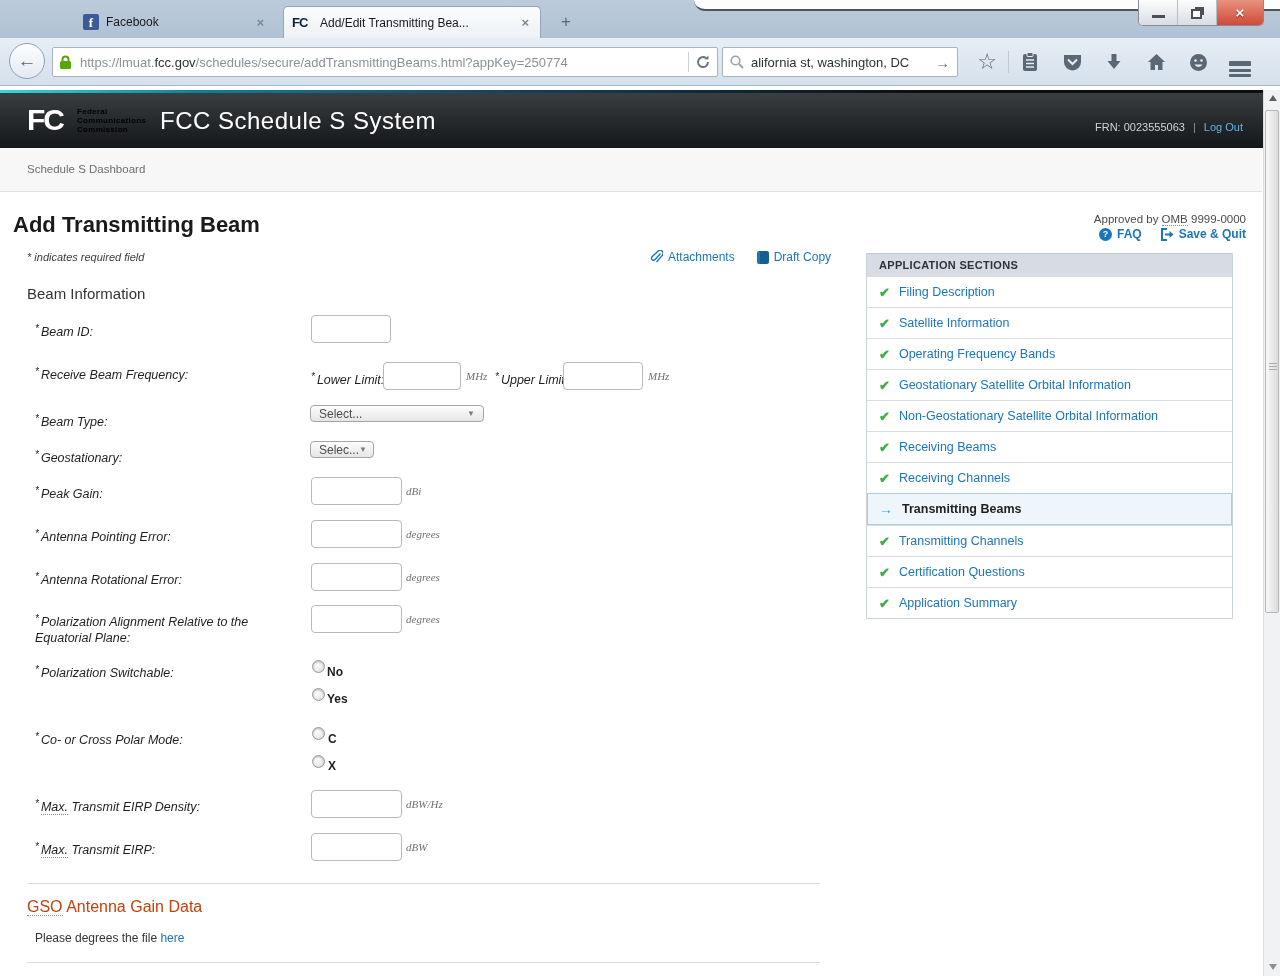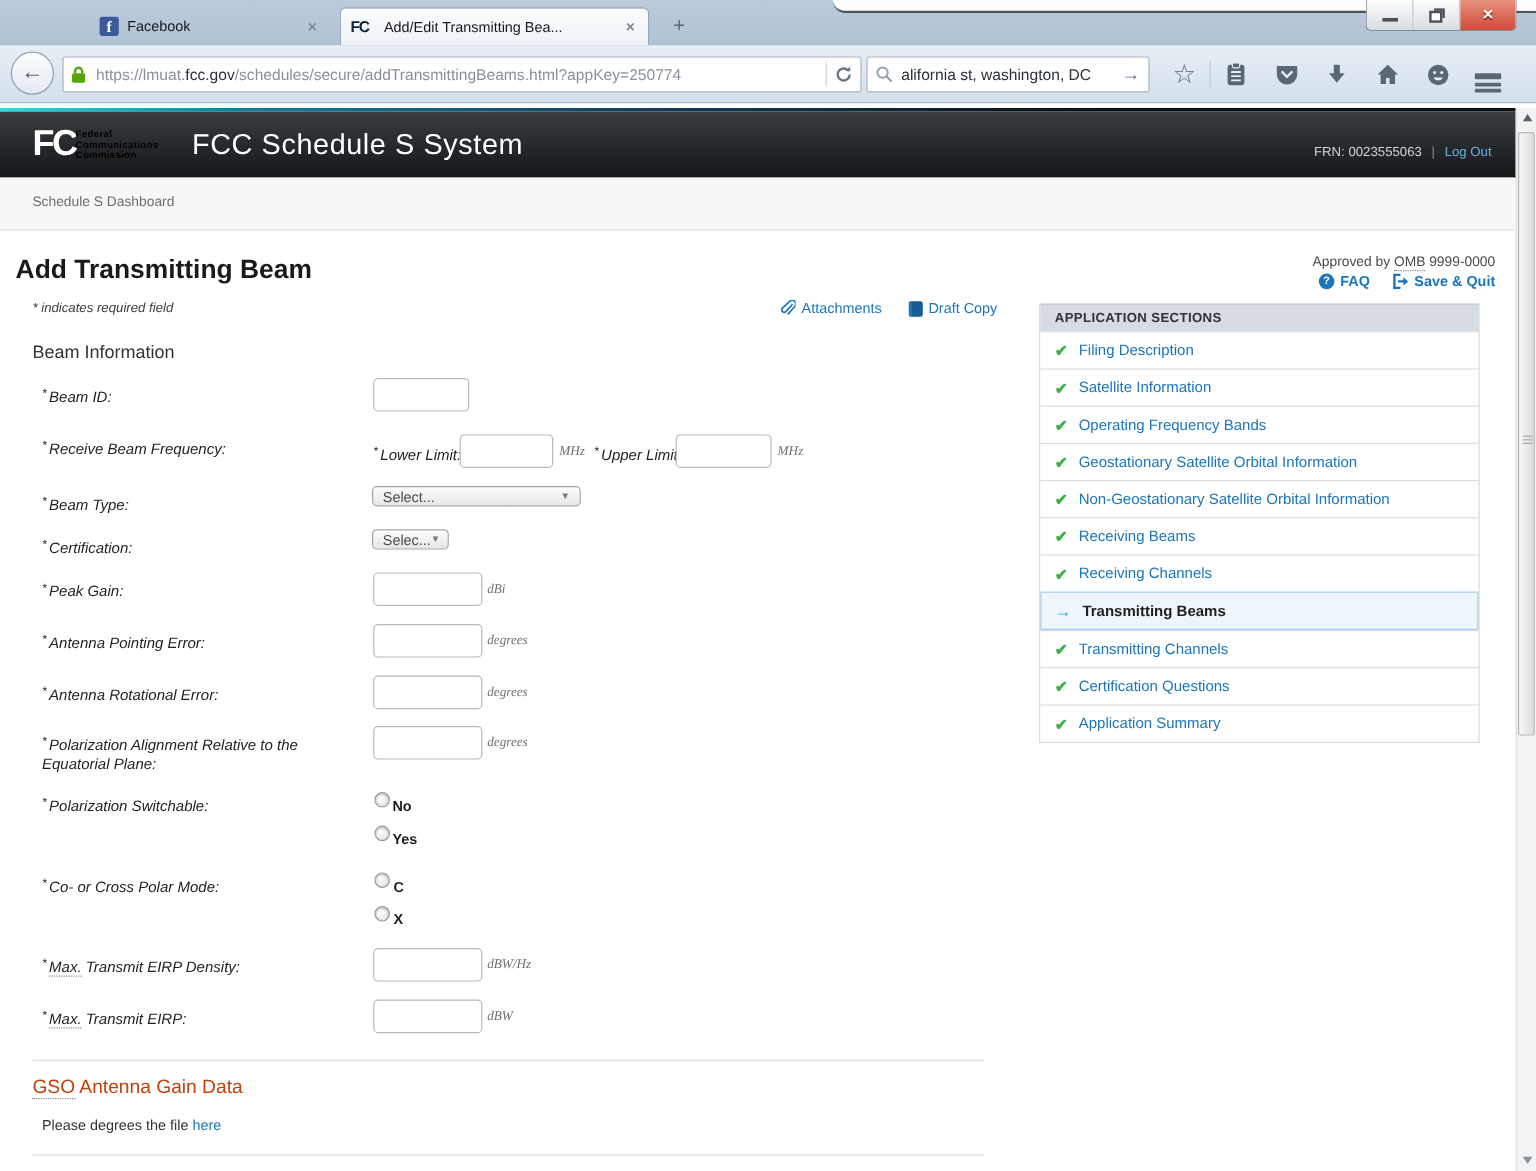--- a/index.html
+++ b/index.html
@@ -36,21 +36,21 @@
   .tb-icon { width:42px; text-align:center; color:#5a6775; display:flex; justify-content:center; align-items:center; }
   .tb-sep { width:1px; height:22px; background:#bdc9d6; }
   .star-glyph { font-size:22px; line-height:22px; color:#5a6775; }
   .burger div { width:22px; height:3px; background:#5a6775; margin:2.5px 0; border-radius:1px; }
 
   
   .cyan-strip { left:0; top:90px; width:1280px; height:3px; background:linear-gradient(to right,#35d6e2 0%,#12809f 15%,#14425c 40%,#0a0f14 72%,#0a0f14 100%); }
   .site-header { left:0; top:93px; width:1280px; height:55px; background:linear-gradient(#3a3e41,#141618); color:#fff; }
   .fcc-logo { left:27px; top:103px; display:flex; align-items:center; }
   .fcc-mark { font-size:30px; font-weight:bold; letter-spacing:-2px; color:#fff; }
-  .fcc-logo-lines { font-size:8px; font-weight:bold; line-height:9px; letter-spacing:.3px; }
+  .fcc-logo-lines { margin-left:14px; font-size:8px; font-weight:bold; line-height:9px; letter-spacing:.3px; }
   .site-title { left:160px; top:107px; font-size:24px; color:#fff; letter-spacing:.5px; }
   .frn-area { right:37px; top:121px; font-size:11px; color:#cfd3d7; }
   .frn-area .logout { color:#68b1e2; }
   .frn-sep { color:#8a9096; margin:0 5px; }
 
   .breadcrumb-bar { left:0; top:148px; width:1262px; height:44px; background:#f7f7f7; border-bottom:1px solid #e0e0e0; }
   .breadcrumb { left:27px; top:163px; font-size:11.5px; color:#6e6e6e; }
 
   
   .page-title { left:13px; top:212px; font-size:22px; font-weight:600; color:#1a1a1a; }
@@ -277,21 +277,21 @@
 <div class="flabel" style="left:495px; top:369px; width:75px;"><span class="req">*</span><span>Upper Limit:</span></div>
 <div class="tinput" style="left:563px; top:362px; width:80px;"></div>
 <div class="unit" style="left:648px; top:370px;">MHz</div>
 
 <div class="flabel" style="top:411px;"><span class="req">*</span><span>Beam Type:</span></div>
 <div class="sel" style="left:310px; top:405px; width:174px;">
   <span>Select...</span>
   <span class="caret">▼</span>
 </div>
 
-<div class="flabel" style="top:447px;"><span class="req">*</span><span>Certification:</span></div>
+<div class="flabel" style="top:447px;"><span class="req">*</span><span>Geostationary:</span></div>
 <div class="sel" style="left:310px; top:441px; width:64px;">
   <span>Selec...</span>
   <span class="caret">▼</span>
 </div>
 
 <div class="flabel" style="top:483px;"><span class="req">*</span><span>Peak Gain:</span></div>
 <div class="tinput" style="left:311px; top:477px; width:91px;"></div>
 <div class="unit" style="left:406px; top:485px;">dBi</div>
 
 <div class="flabel" style="top:526px;"><span class="req">*</span><span>Antenna Pointing Error:</span></div>

